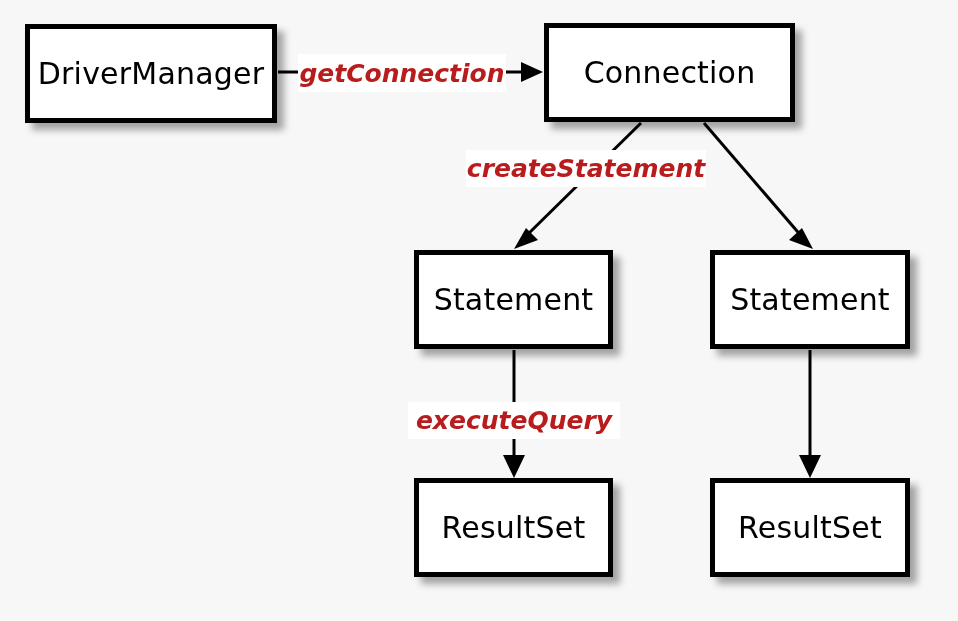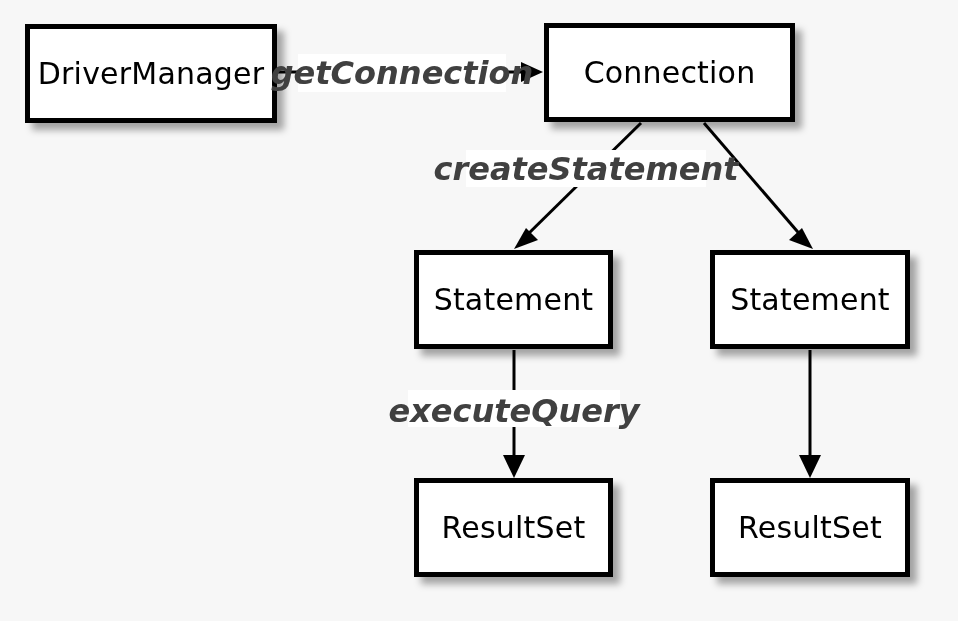--- a/index.html
+++ b/index.html
@@ -64,24 +64,24 @@
     position: absolute;
     z-index: 3;
     background: #ffffff;
     display: flex;
     align-items: center;
     justify-content: center;
     box-sizing: border-box;
   }
   .edge-label-text {
     font-family: "DejaVu Sans", sans-serif;
-    font-size: 32px;
+    font-size: 25px;
     font-style: italic;
     font-weight: 700;
-    color: #404040;
+    color: #b91c1c;
     line-height: 1;
     white-space: nowrap;
   }
 </style>
 </head>
 <body>
 
 <div id="diagram-canvas">
 
   <svg id="edge-layer" viewBox="0 0 958 621" width="958" height="621" xmlns="http://www.w3.org/2000/svg">
@@ -137,17 +137,17 @@
   </div>
 
   <div class="edge-label" style="left:298px; top:54px; width:208px; height:38px;">
     <span class="edge-label-text">getConnection</span>
   </div>
 
   <div class="edge-label" style="left:466px; top:150px; width:240px; height:37px;">
     <span class="edge-label-text">createStatement</span>
   </div>
 
-  <div class="edge-label" style="left:408px; top:390px; width:212px; height:37px;align-items:flex-end;">
+  <div class="edge-label" style="left:408px; top:402px; width:212px; height:37px;">
     <span class="edge-label-text">executeQuery</span>
   </div>
 
 </div>
 
 </body></html>

